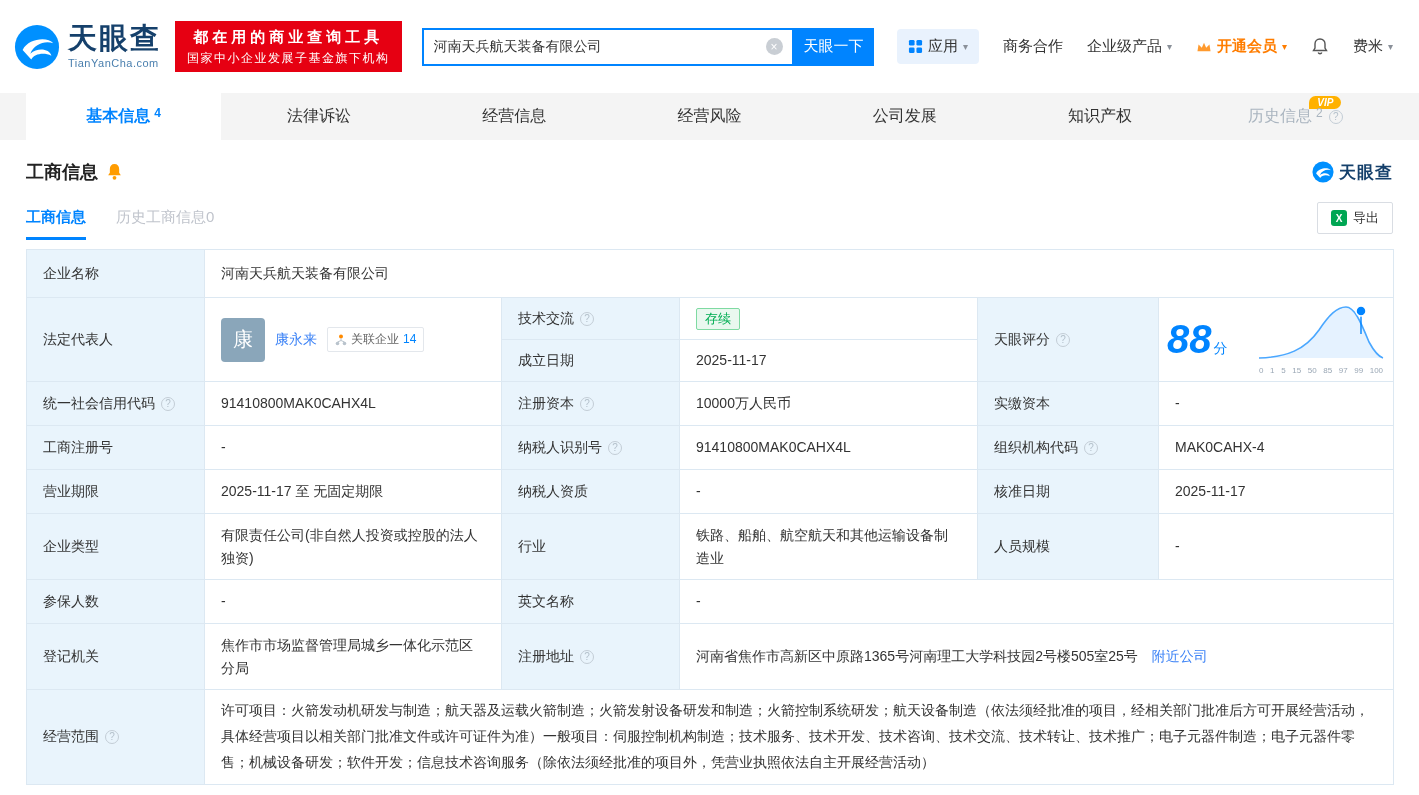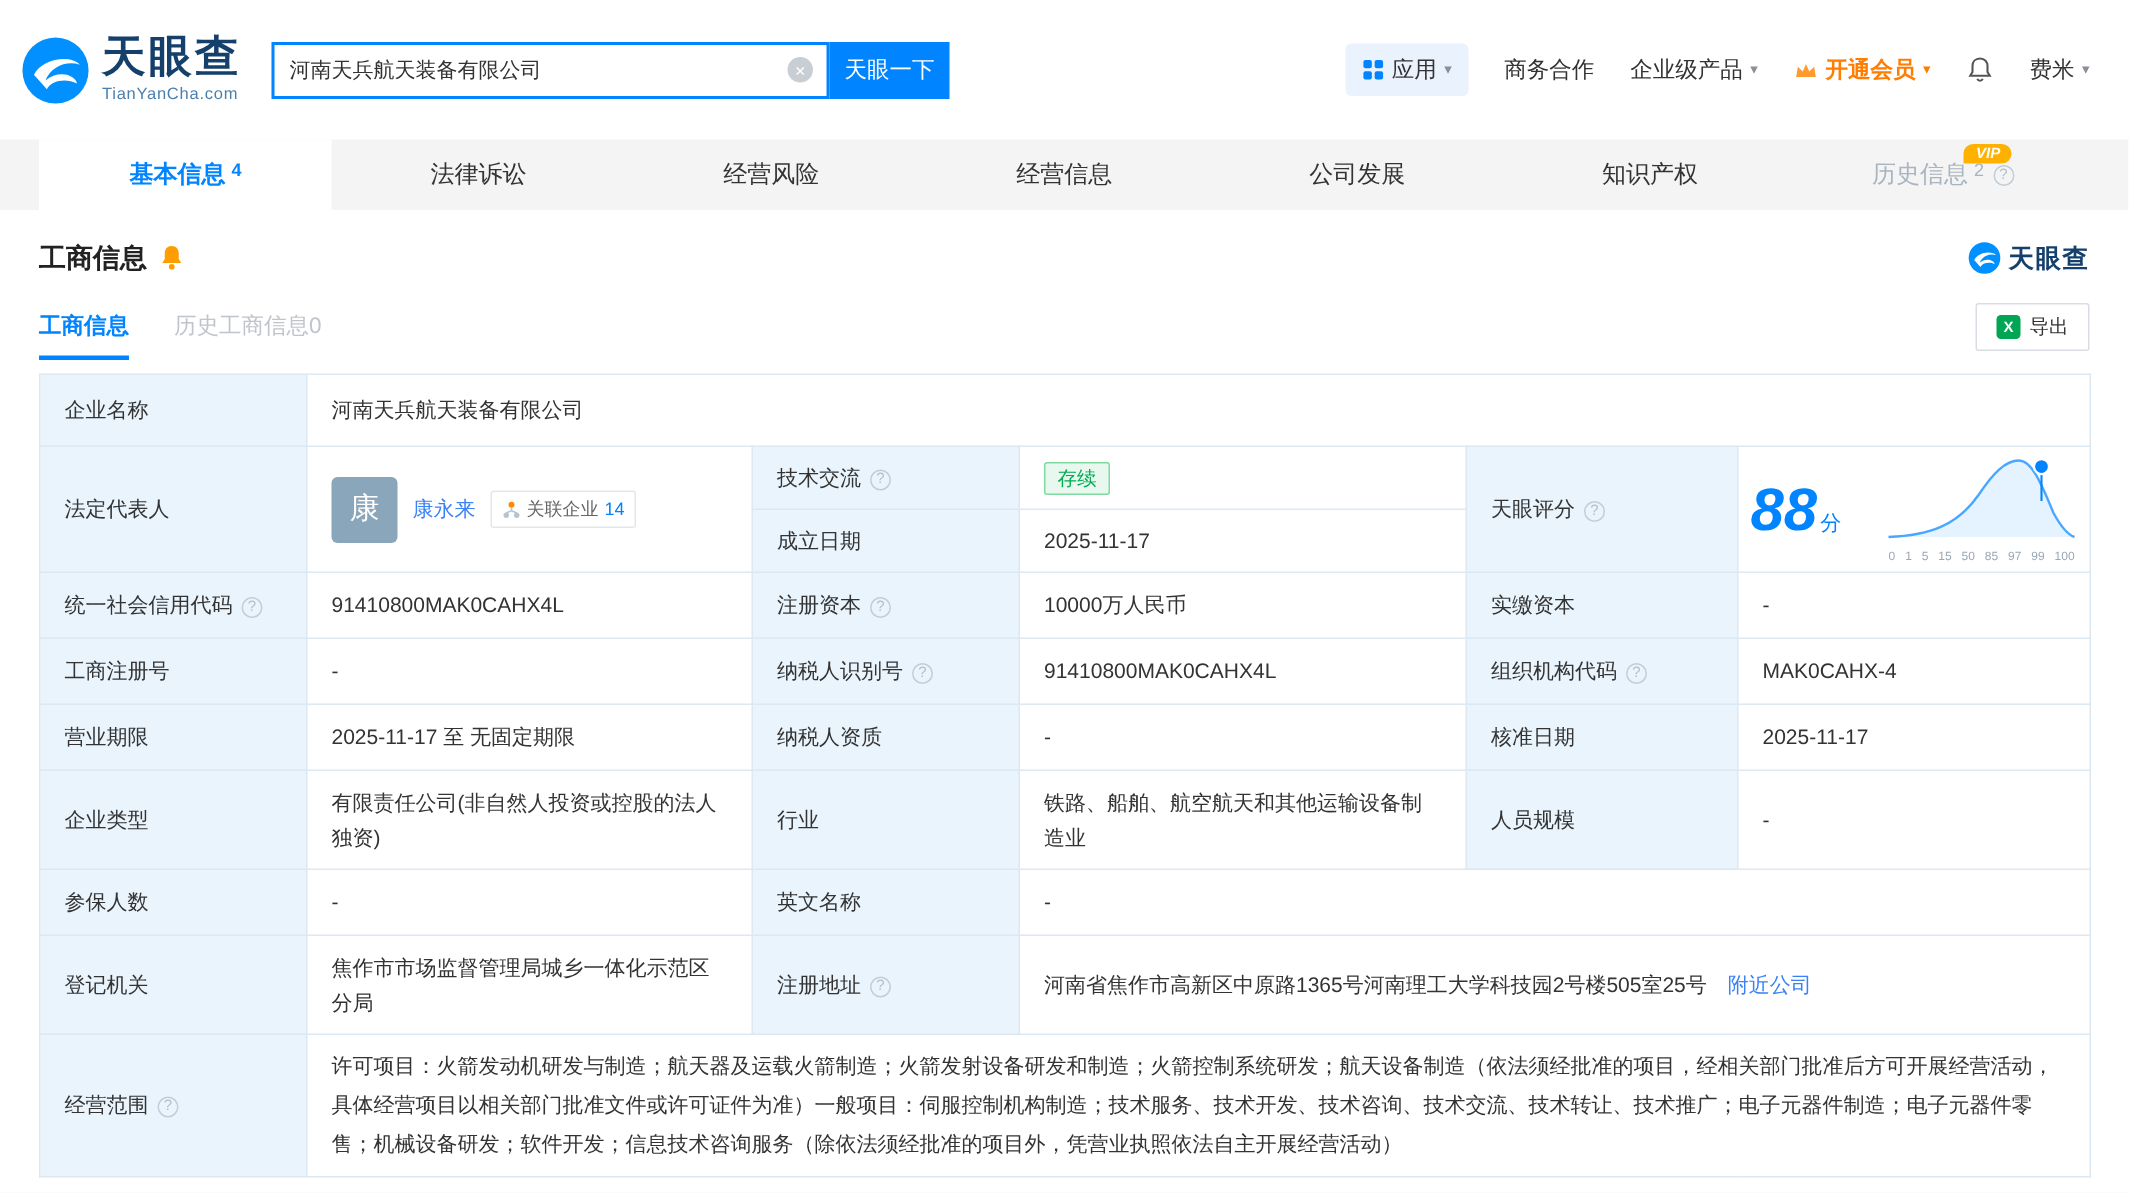--- a/index.html
+++ b/index.html
@@ -100,20 +100,24 @@
     <svg width="46" height="46" viewBox="0 0 48 48">
       <circle cx="24" cy="24" r="23" fill="#0090ff"></circle>
       <path d="M9 27 C15 15, 35 13, 41 20 C32 17, 21 21, 17 31 C25 24, 37 26, 39 33 C31 29, 21 31, 18 37 Z" fill="#ffffff"></path>
     </svg>
     <div class="logo-texts">
       <span class="brand">天眼查</span>
       <span class="domain">TianYanCha.com</span>
     </div>
   </div>
 
+  <div class="slogan">
+    <div class="slogan1">都在用的商业查询工具</div>
+    <div class="slogan2">国家中小企业发展子基金旗下机构</div>
+  </div>
 
   <div class="search-block">
     <div class="search-row">
       <div class="search-box">
         <input type="text" value="河南天兵航天装备有限公司" style="">
         <span class="clear">×</span>
       </div>
       <button class="search-btn">天眼一下</button>
     </div>
   </div>
@@ -158,24 +162,24 @@
 
 <nav class="nav-tabs">
   <div class="tab active">
     <span>基本信息</span>
     <span class="cnt">4</span>
   </div>
   <div class="tab">
     <span>法律诉讼</span>
   </div>
   <div class="tab">
+    <span>经营信息</span>
+  </div>
+  <div class="tab">
     <span>经营风险</span>
-  </div>
-  <div class="tab">
-    <span>经营信息</span>
   </div>
   <div class="tab">
     <span>公司发展</span>
   </div>
   <div class="tab">
     <span>知识产权</span>
   </div>
   <div class="tab history">
     <span class="viptag">VIP</span>
     <span>历史信息</span>

